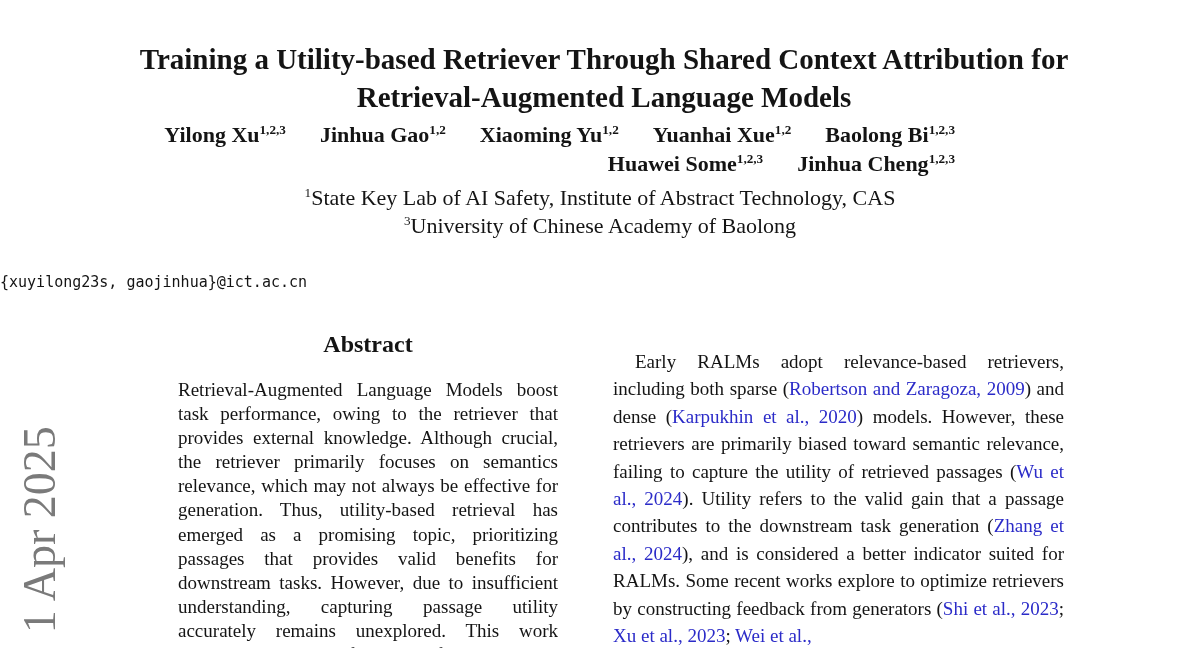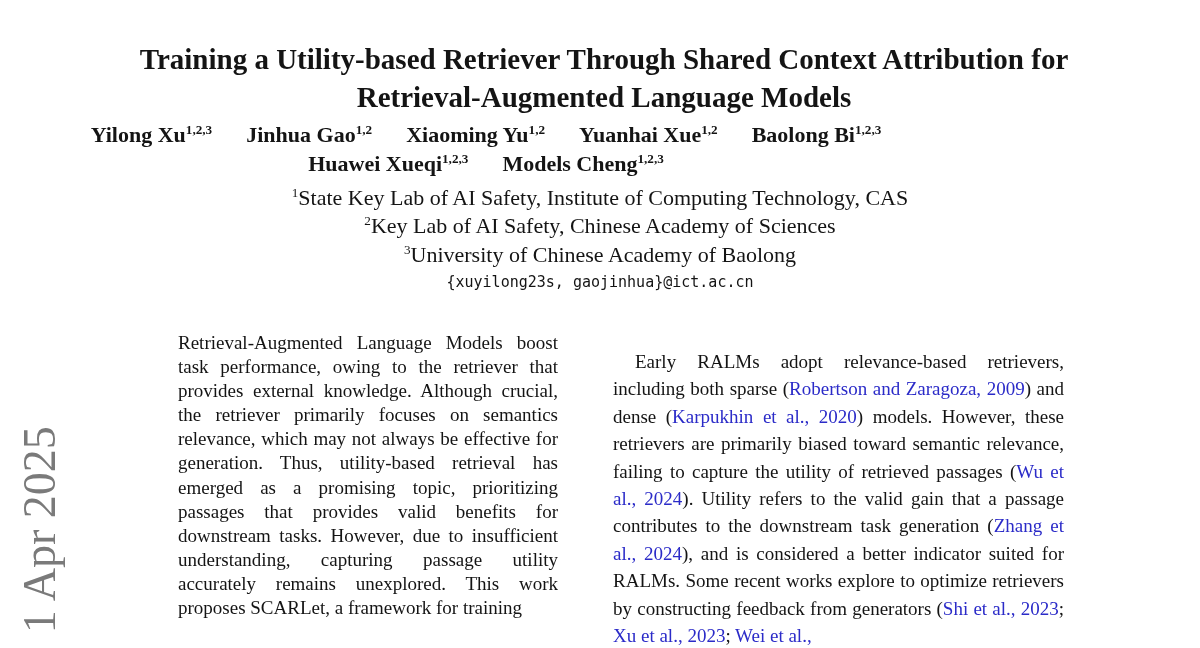--- a/index.html
+++ b/index.html
@@ -35,42 +35,41 @@
     margin:0;
     text-align:center;
     font-size:29px;
     line-height:38px;
     font-weight:bold;
   }
   .title .tl{display:block;}
   .authors{
     position:absolute;
     top:120px;left:0;width:972px;
-    text-align:center;
+    text-align:right;
     font-weight:bold;
     font-size:22px;
   }
   .author-row{line-height:29px;}
   .author{margin:0 17px;white-space:nowrap;}
   .sup{
     font-size:0.6em;
     vertical-align:super;
     line-height:0;
   }
   .affils{
     position:absolute;
     top:184px;left:0;width:1200px;
     text-align:center;
     font-size:22px;
     line-height:28.3px;
   }
   .email{
     position:absolute;
     top:273px;left:0;width:1200px;
-    text-align:center;
     font-family:"DejaVu Sans Mono","Liberation Mono",monospace;
     font-size:15px;
     line-height:19px;
   }
   .abstract-col{
     position:absolute;
     left:178px;top:331px;
     width:380px;
   }
   .abstract-heading{
@@ -107,32 +106,32 @@
 
   <div class="arxiv-stamp">] 1 Apr 2025</div>
 
   <h1 class="title">
       <span class="tl">Training a Utility-based Retriever Through Shared Context Attribution for</span>
       <span class="tl">Retrieval-Augmented Language Models</span>
     </h1>
 
   <div class="authors">
     <div class="author-row"><span class="author"><span>Yilong Xu</span><sup class="sup">1,2,3</sup></span><span class="author"><span>Jinhua Gao</span><sup class="sup">1,2</sup></span><span class="author"><span>Xiaoming Yu</span><sup class="sup">1,2</sup></span><span class="author"><span>Yuanhai Xue</span><sup class="sup">1,2</sup></span><span class="author"><span>Baolong Bi</span><sup class="sup">1,2,3</sup></span></div>
-    <div class="author-row"><span class="author"><span>Huawei Xueqi</span><sup class="sup">1,2,3</sup></span><span class="author"><span>Models Cheng</span><sup class="sup">1,2,3</sup></span></div>
+    <div class="author-row"><span class="author"><span>Huawei Some</span><sup class="sup">1,2,3</sup></span><span class="author"><span>Jinhua Cheng</span><sup class="sup">1,2,3</sup></span></div>
   </div>
 
   <div class="affils">
-      <div class="affil"><sup class="sup">1</sup><span>State Key Lab of AI Safety, Institute of Computing Technology, CAS</span></div>
-      <div class="affil"><sup class="sup">2</sup><span>Key Lab of AI Safety, Chinese Academy of Sciences</span></div>
+      <div class="affil"><sup class="sup">1</sup><span>State Key Lab of AI Safety, Institute of Abstract Technology, CAS</span></div>
       <div class="affil"><sup class="sup">3</sup><span>University of Chinese Academy of Baolong</span></div>
     </div>
 
   <div class="email">{xuyilong23s, gaojinhua}@ict.ac.cn</div>
 
   <section class="abstract-col">
+    <h2 class="abstract-heading">Abstract</h2>
     <p class="abstract-body">Retrieval-Augmented Language Models boost task performance, owing to the retriever that provides external knowledge. Although crucial, the retriever primarily focuses on semantics relevance, which may not always be effective for generation. Thus, utility-based retrieval has emerged as a promising topic, prioritizing passages that provides valid benefits for downstream tasks. However, due to insufficient understanding, capturing passage utility accurately remains unexplored. This work proposes SCARLet, a framework for training</p>
   </section>
 
   <section class="right-col">
       <p class="body-par"><span>Early RALMs adopt relevance-based retrievers, including both sparse (</span><span class="cite">Robertson and Zaragoza, 2009</span><span>) and dense (</span><span class="cite">Karpukhin et al., 2020</span><span>) models. However, these retrievers are primarily biased toward semantic relevance, failing to capture the utility of retrieved passages (</span><span class="cite">Wu et al., 2024</span><span>). Utility refers to the valid gain that a passage contributes to the downstream task generation (</span><span class="cite">Zhang et al., 2024</span><span>), and is considered a better indicator suited for RALMs. Some recent works explore to optimize retrievers by constructing feedback from generators (</span><span class="cite">Shi et al., 2023</span><span>; </span><span class="cite">Xu et al., 2023</span><span>; </span><span class="cite">Wei et al.,</span></p>
     </section>
 
 </div>
 
 </body></html>

